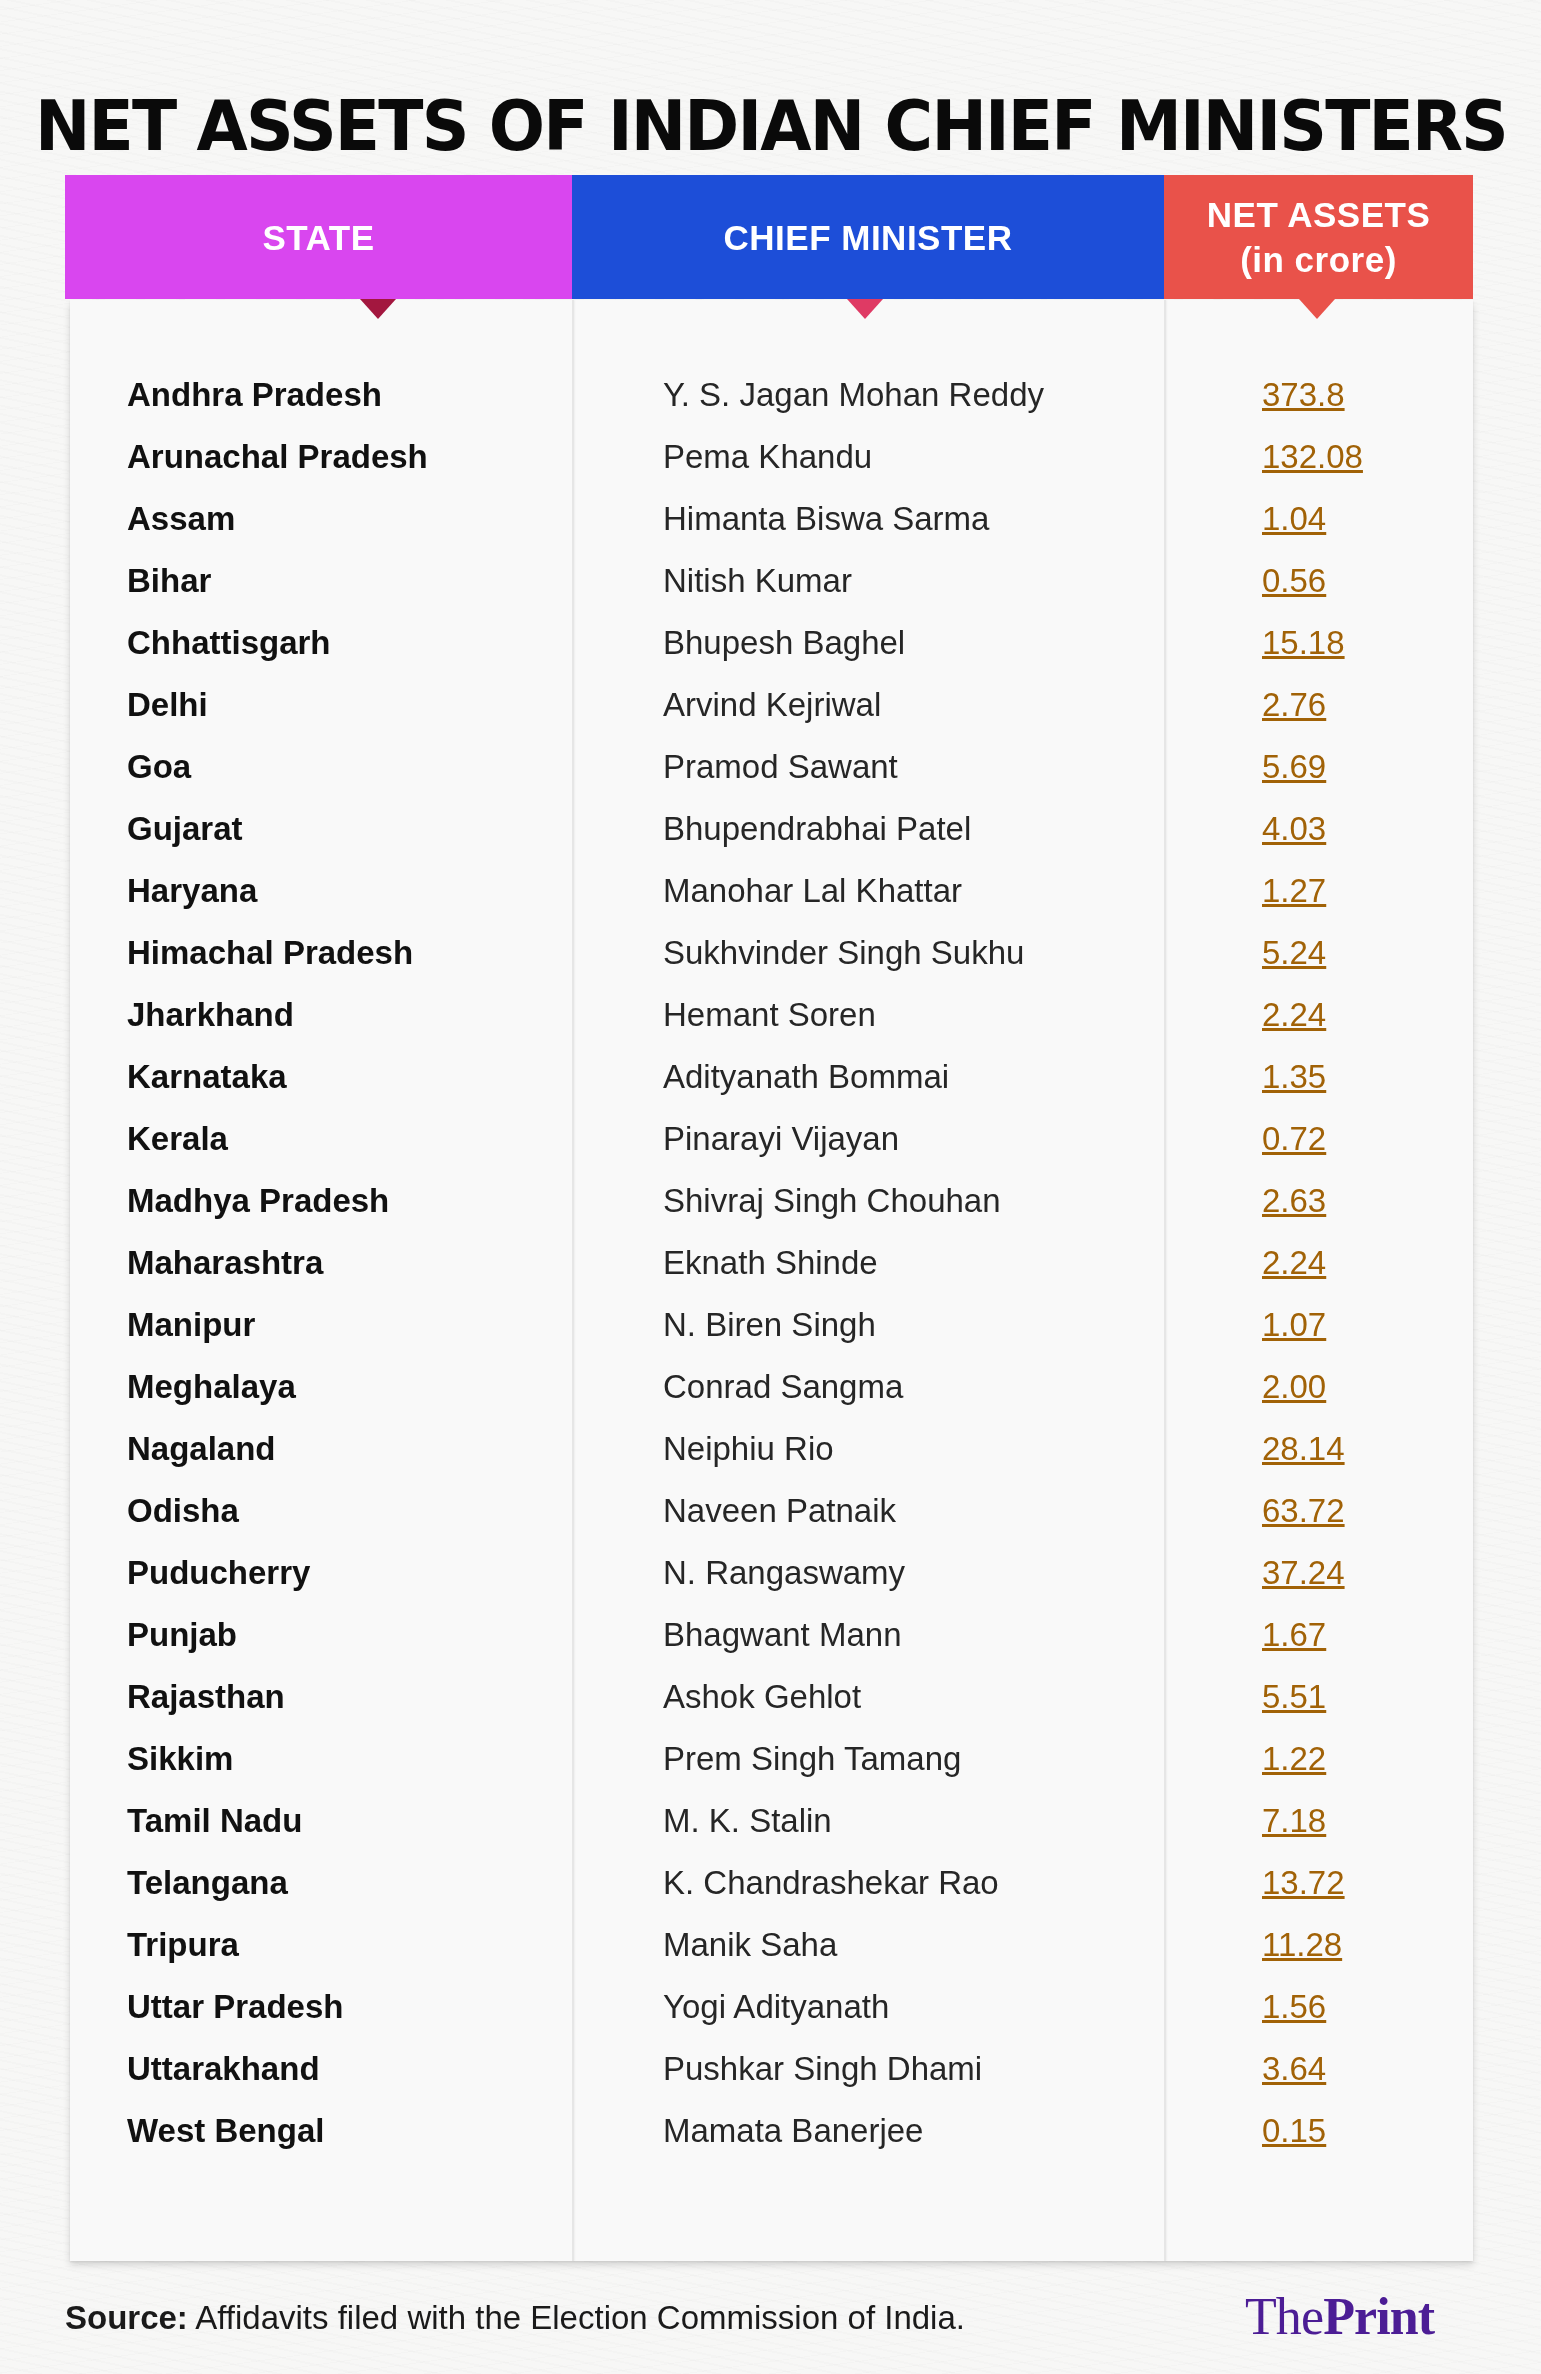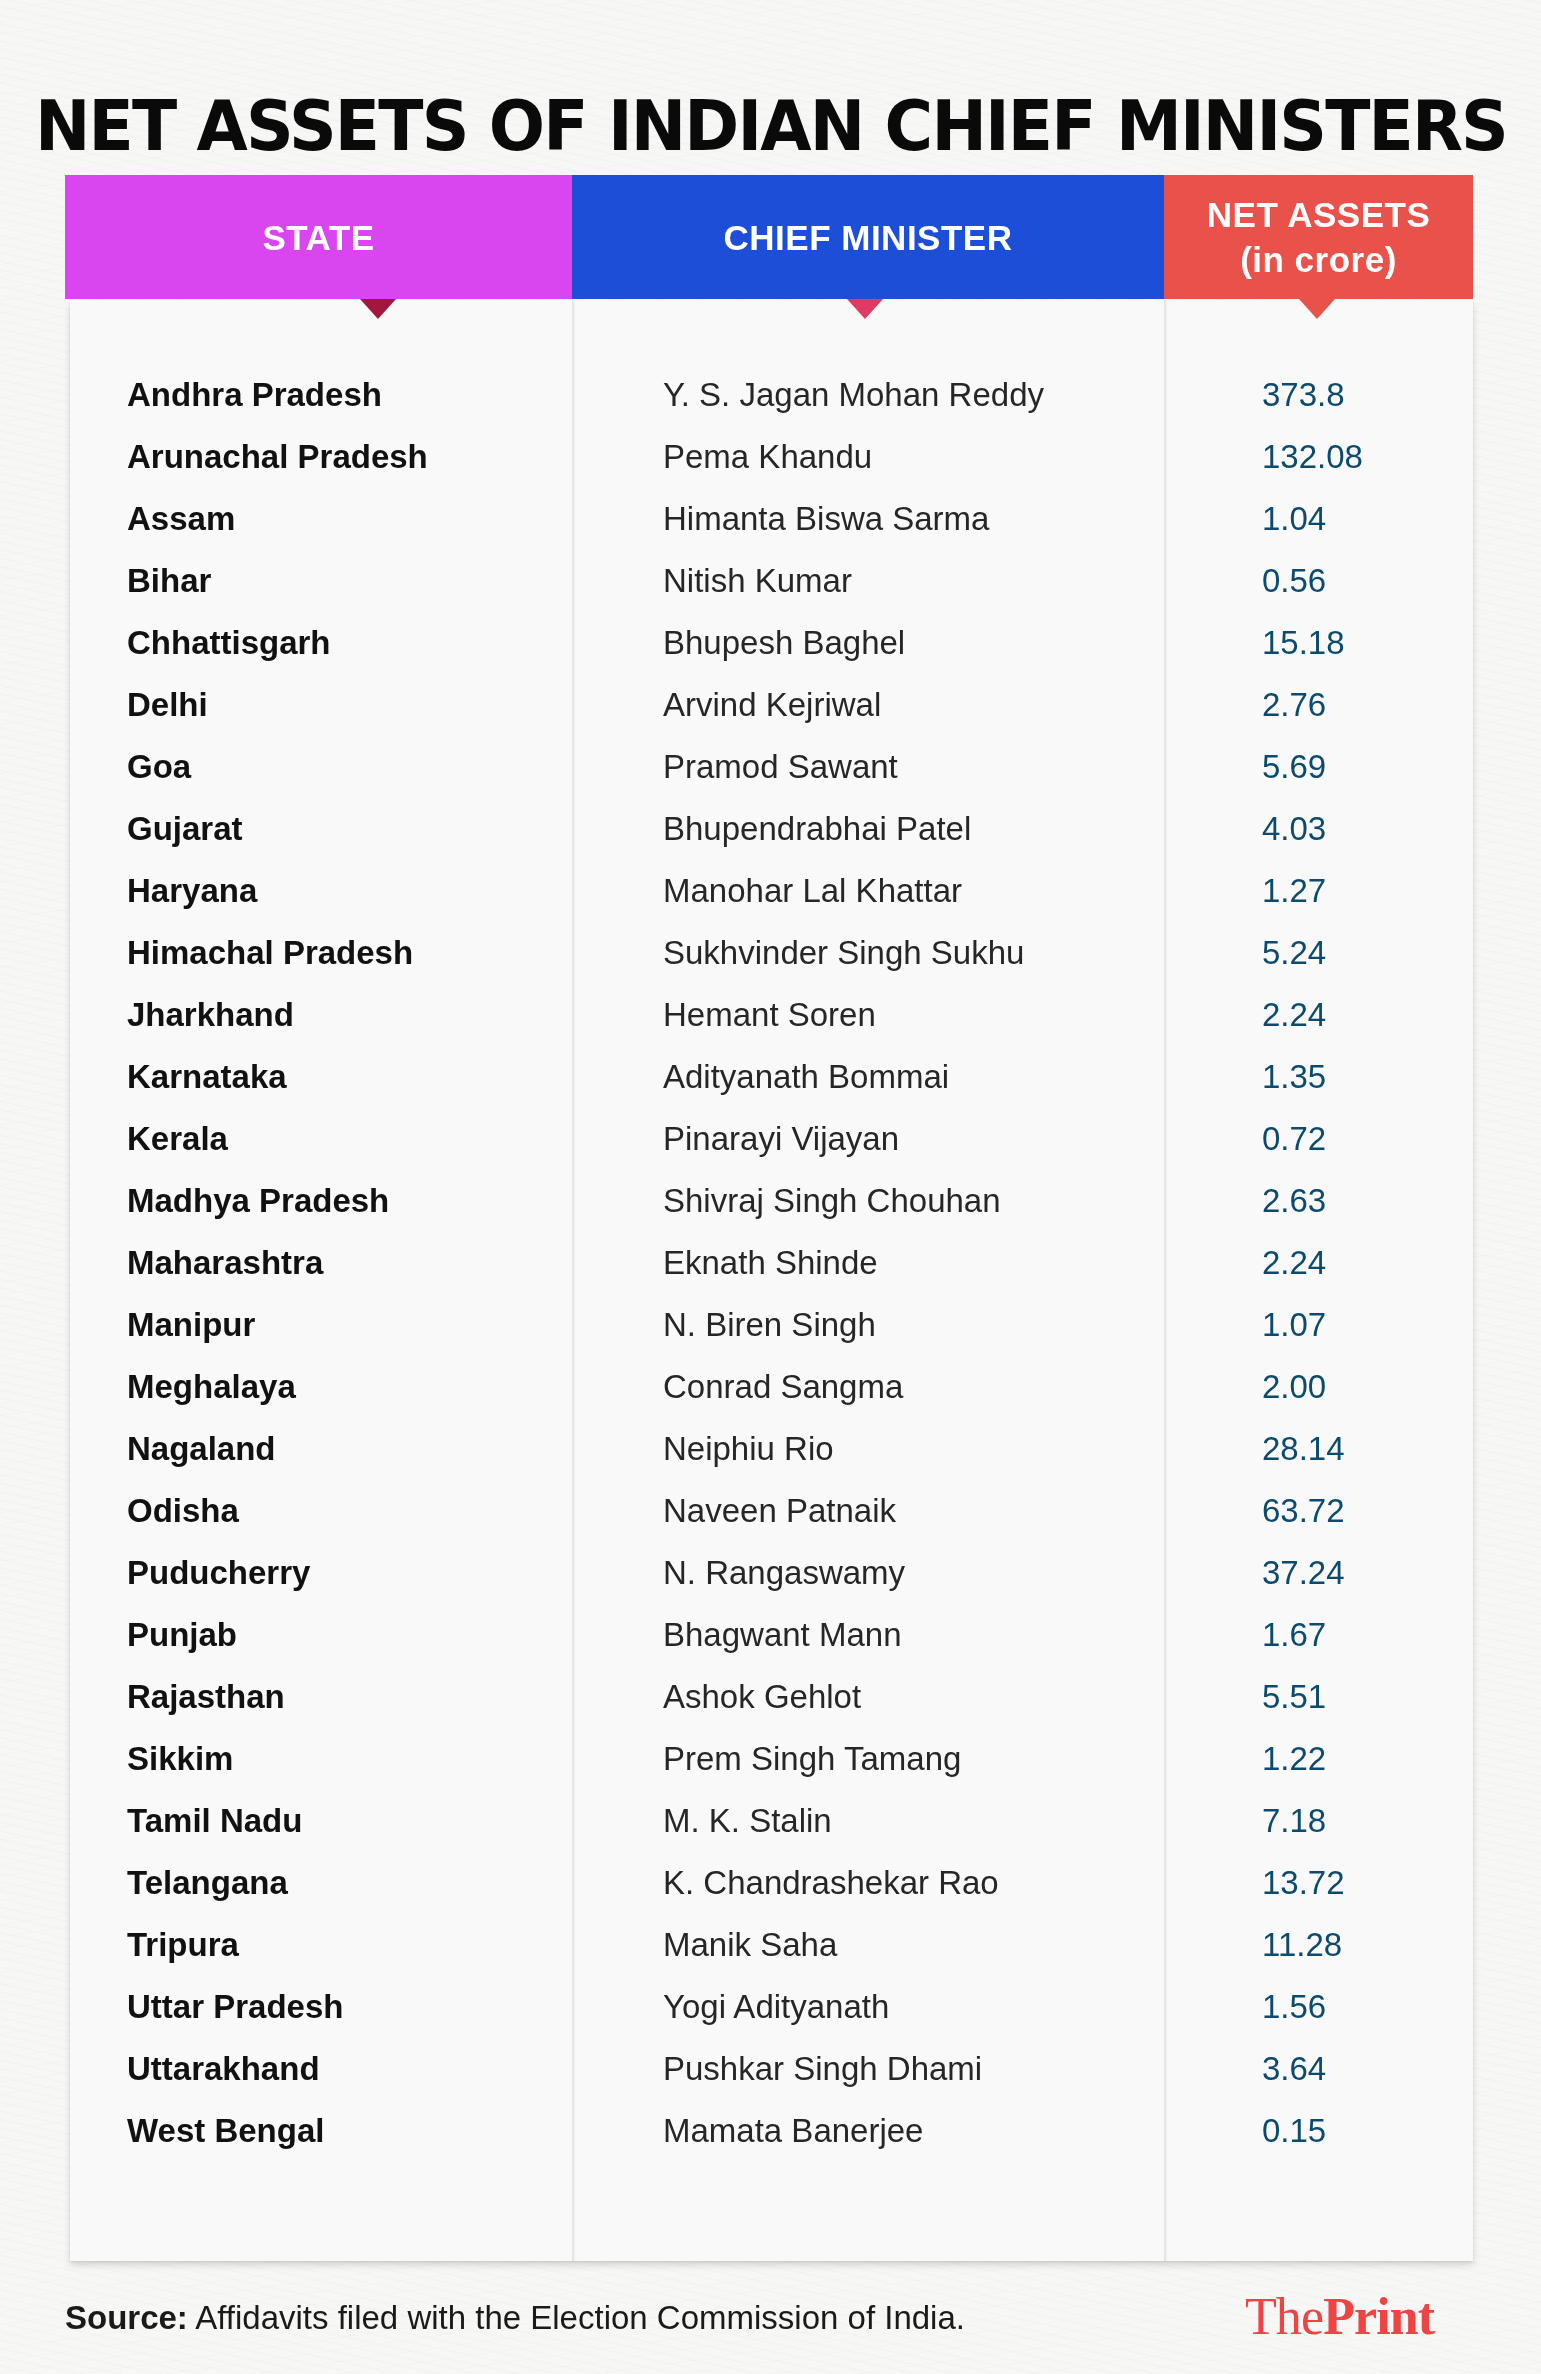--- a/index.html
+++ b/index.html
@@ -107,21 +107,22 @@
     color: #111;
   }
   .c-cm {
     left: 663px;
     font-family: "Liberation Sans", sans-serif;
     color: #262626;
   }
   .c-net {
     left: 1262px;
     font-family: "Liberation Sans", sans-serif;
-    color: #0c4a6e;
+    color: #a16207;
+    text-decoration: underline;
   }
   .footer-source {
     position: absolute;
     left: 65px;
     top: 2297px;
     font-family: "Liberation Sans", sans-serif;
     font-size: 33px;
     line-height: 41px;
     color: #1a1a1a;
     white-space: nowrap;
@@ -129,21 +130,21 @@
   .footer-source .src-label {
     font-weight: bold;
   }
   .logo {
     position: absolute;
     left: 1245px;
     top: 2287px;
     font-family: "Liberation Serif", serif;
     font-size: 52px;
     line-height: 59px;
-    color: #ef4444;
+    color: #4c1d95;
     letter-spacing: -0.9px;
     white-space: nowrap;
     text-align: right;
   }
   .logo .logo-bold {
     font-weight: bold;
   }
 </style>
 </head>
 <body>

